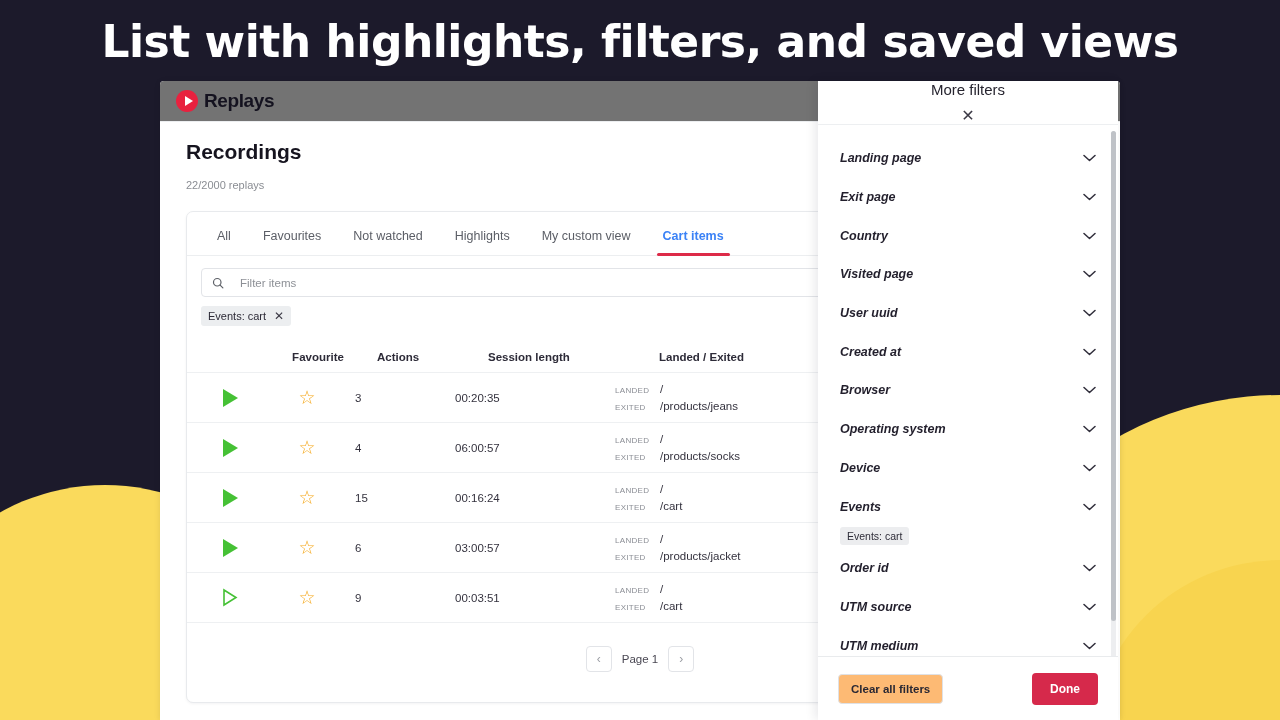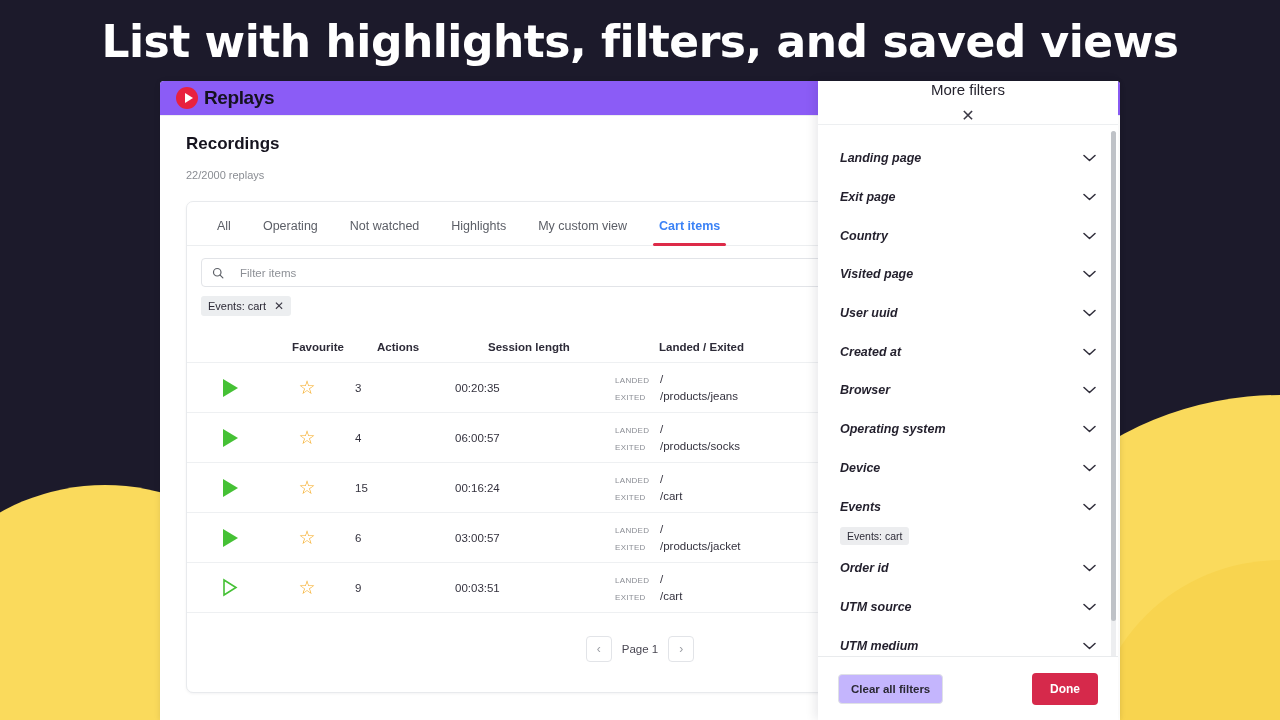--- a/index.html
+++ b/index.html
@@ -56,26 +56,26 @@
     width: 960px; height: 639px;
     background: #ffffff;
     border-radius: 4px 4px 0 0;
     z-index: 4;
     overflow: hidden;
     box-shadow: 0 1px 6px rgba(0,0,0,0.10);
   }
 
   
   .topbar {
-    height: 35px;
+    height: 41px;
     border-bottom: 1px solid #eceef0;
     display: flex;
     align-items: center;
     padding: 0 16px;
-    background: #8b5cf6;
+    background: #737373;
   }
   .logo { display: flex; align-items: center; gap: 6px; width: 200px; }
   .logo-mark {
     position: relative;
     width: 22px; height: 22px;
     border-radius: 50%;
     background: #e8213f;
     display: flex; align-items: center; justify-content: center;
   }
   .logo-mark::after {
@@ -106,21 +106,21 @@
     border-radius: 4px;
     display: flex; align-items: center;
     gap: 8px;
     padding: 0 10px;
     margin-left: 10px;
   }
   .search-box .ph { font-size: 11.5px; color: #6d7076; }
 
   
   .page-head { padding: 18px 26px 10px; }
-  .page-title { font-size: 17px; font-weight: bold; color: #16141f; }
+  .page-title { font-size: 21px; font-weight: bold; color: #16141f; }
   .page-sub { font-size: 11px; color: #8a8d93; margin-top: 15px; }
 
   
   .content-card {
     margin: 10px 26px 0;
     background: #fff;
     border: 1px solid #e8eaed;
     border-radius: 7px;
     height: 492px;
     display: flex; flex-direction: column;
@@ -291,21 +291,21 @@
 
   .panel-foot {
     height: 64px;
     border-top: 1px solid #e9ebed;
     display: flex; align-items: center; justify-content: space-between;
     padding: 0 20px;
     background: #fff;
   }
   .btn-clear {
     border: 1px solid #dfe1e5;
-    background: #c4b5fd;
+    background: #fdba74;
     border-radius: 4px;
     padding: 8px 12px;
     font-size: 11.5px;
     color: #2a2833;
     font-weight: bold;
     cursor: pointer;
     font-family: "Liberation Sans", sans-serif;
   }
   .btn-done {
     background: #d6294b;
@@ -341,21 +341,21 @@
 
   <div class="page-head">
     <div class="page-title">Recordings</div>
     <div class="page-sub">22/2000 replays</div>
   </div>
 
   <div class="content-card">
 
     <div class="tabs" id="tabs">
         <div class="tab">All</div>
-        <div class="tab">Operating</div>
+        <div class="tab">Favourites</div>
         <div class="tab">Not watched</div>
         <div class="tab">Highlights</div>
         <div class="tab">My custom view</div>
         <div class="tab active">Cart items</div>
       </div>
 
     <div class="filter-row">
       <div class="filter-input">
         <svg width="12" height="12" viewBox="0 0 16 16">
           <circle cx="7" cy="7" r="5" fill="none" stroke="#5d6067" stroke-width="1.6"></circle>

